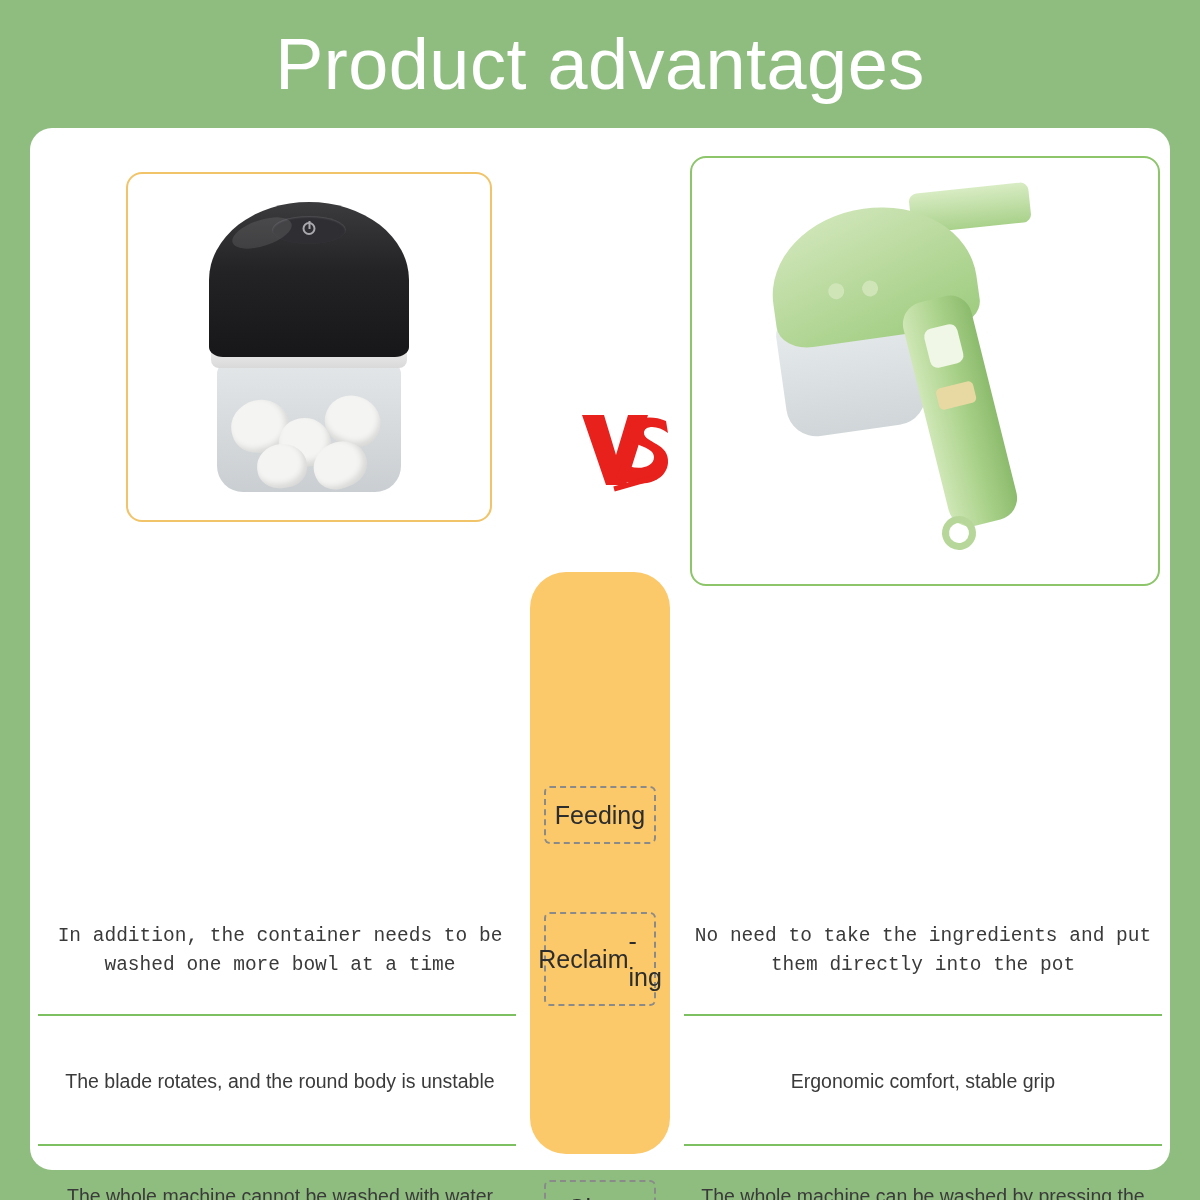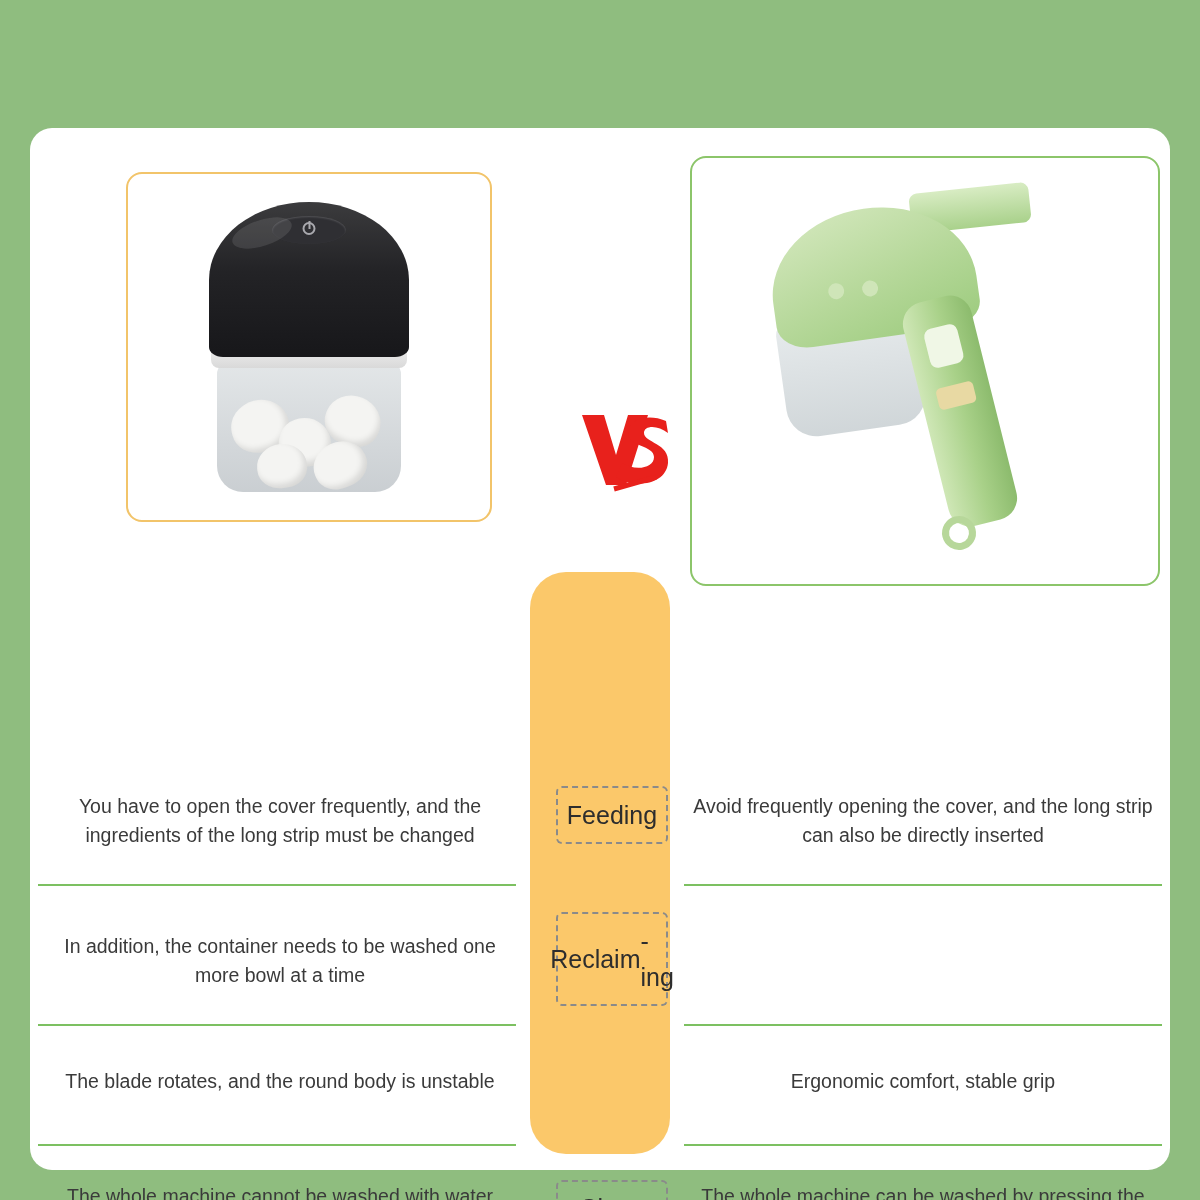--- a/index.html
+++ b/index.html
@@ -87,21 +87,21 @@
     text-align: center;
     font-size: 19.5px;
     color: #3a3a3a;
     line-height: 29px;
     padding: 0 10px;
   }
   .cell.left { left: 10px; width: 480px; }
   .cell.right { left: 650px; width: 486px; }
   .label {
     position: absolute;
-    left: 526px;
+    left: 514px;
     width: 112px;
     border: 2px dashed #8a8a8a;
     border-radius: 6px;
     display: flex; align-items: center; justify-content: center;
     text-align: left;
     font-size: 25px;
     color: #2d2d2d;
     line-height: 36px;
     z-index: 4;
     background: transparent;
@@ -189,20 +189,21 @@
     position: absolute; left: 182px; top: 330px; width: 34px; height: 34px;
     border: 7px solid #b7d79a; border-radius: 50%;
     transform: rotate(-14deg);
   }
 </style>
 </head>
 <body>
 
 <div class="page">
 
+  <div class="title">Product advantages</div>
 
   <div class="card">
 
     <div class="prod-left">
       <div class="chopper">
         <div class="ch-jar">
           <div class="garlic" style="left:14px;top:38px;width:58px;height:52px;transform:rotate(-14deg);"></div>
           <div class="garlic" style="left:62px;top:56px;width:52px;height:48px;transform:rotate(10deg);"></div>
           <div class="garlic" style="left:108px;top:34px;width:56px;height:50px;transform:rotate(22deg);"></div>
           <div class="garlic" style="left:40px;top:82px;width:50px;height:44px;transform:rotate(-6deg);"></div>
@@ -236,30 +237,25 @@
           <div class="g-sw2"></div>
         </div>
         <div class="g-ring"></div>
       </div>
     </div>
 
     <div class="cmp">
 
       <div class="center-col"></div>
 
-      <div class="row" style="top:196px;">
-        <div class="cell left">You have to open the cover frequently, and the ingredients of the long strip must be changed</div>
-        <div class="cell right">Avoid frequently opening the cover, and the long strip can also be directly inserted</div>
-        <div class="divider left-seg"></div>
-        <div class="divider right-seg"></div>
-      </div>
       <div class="label" style="top:226px;height:58px;">Feeding</div>
 
-      <div class="row" style="top:336px;">
+      <div class="row" style="top:326px;font-family:Liberation Mono, monospace;">
         <div class="cell left">In addition, the container needs to be washed one more bowl at a time</div>
+        <div class="cell right">No need to take the ingredients and put them directly into the pot</div>
         <div class="divider left-seg"></div>
         <div class="divider right-seg"></div>
       </div>
       <div class="label" style="top:352px;height:94px;flex-direction:row;">
         <span>Reclaim</span>
         <span>-ing</span>
       </div>
 
       <div class="row" style="top:456px;">
         <div class="cell left">The blade rotates, and the round body is unstable</div>

